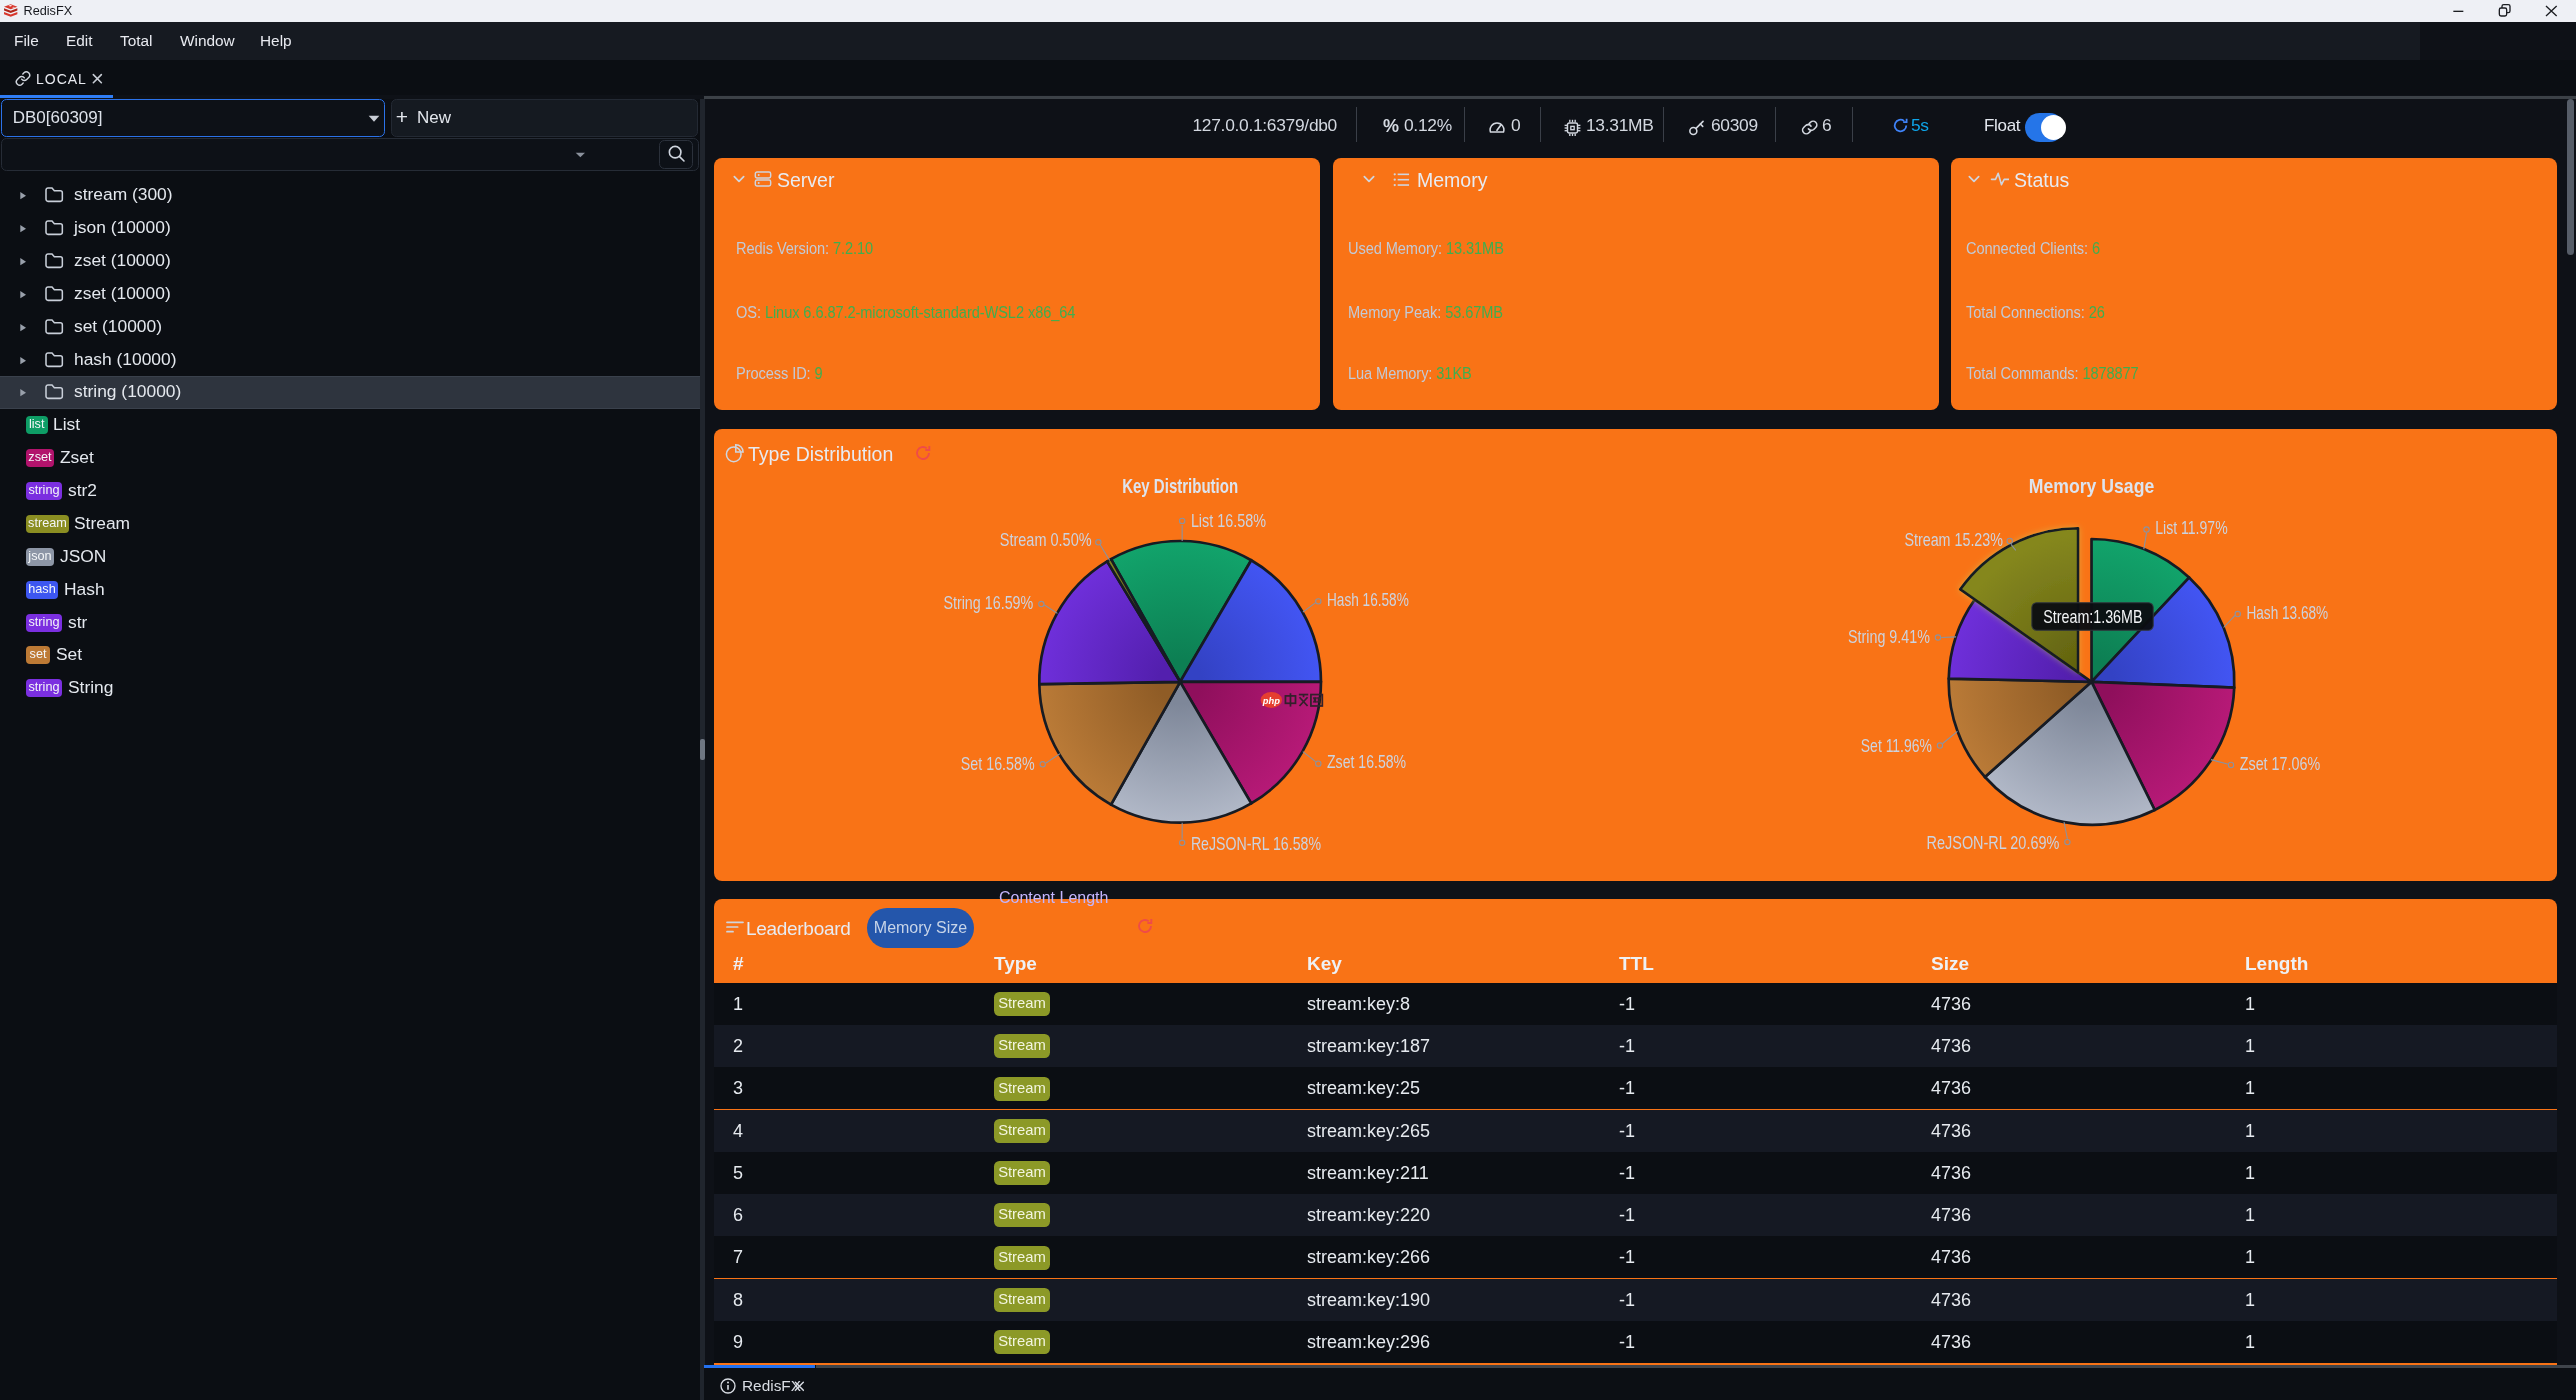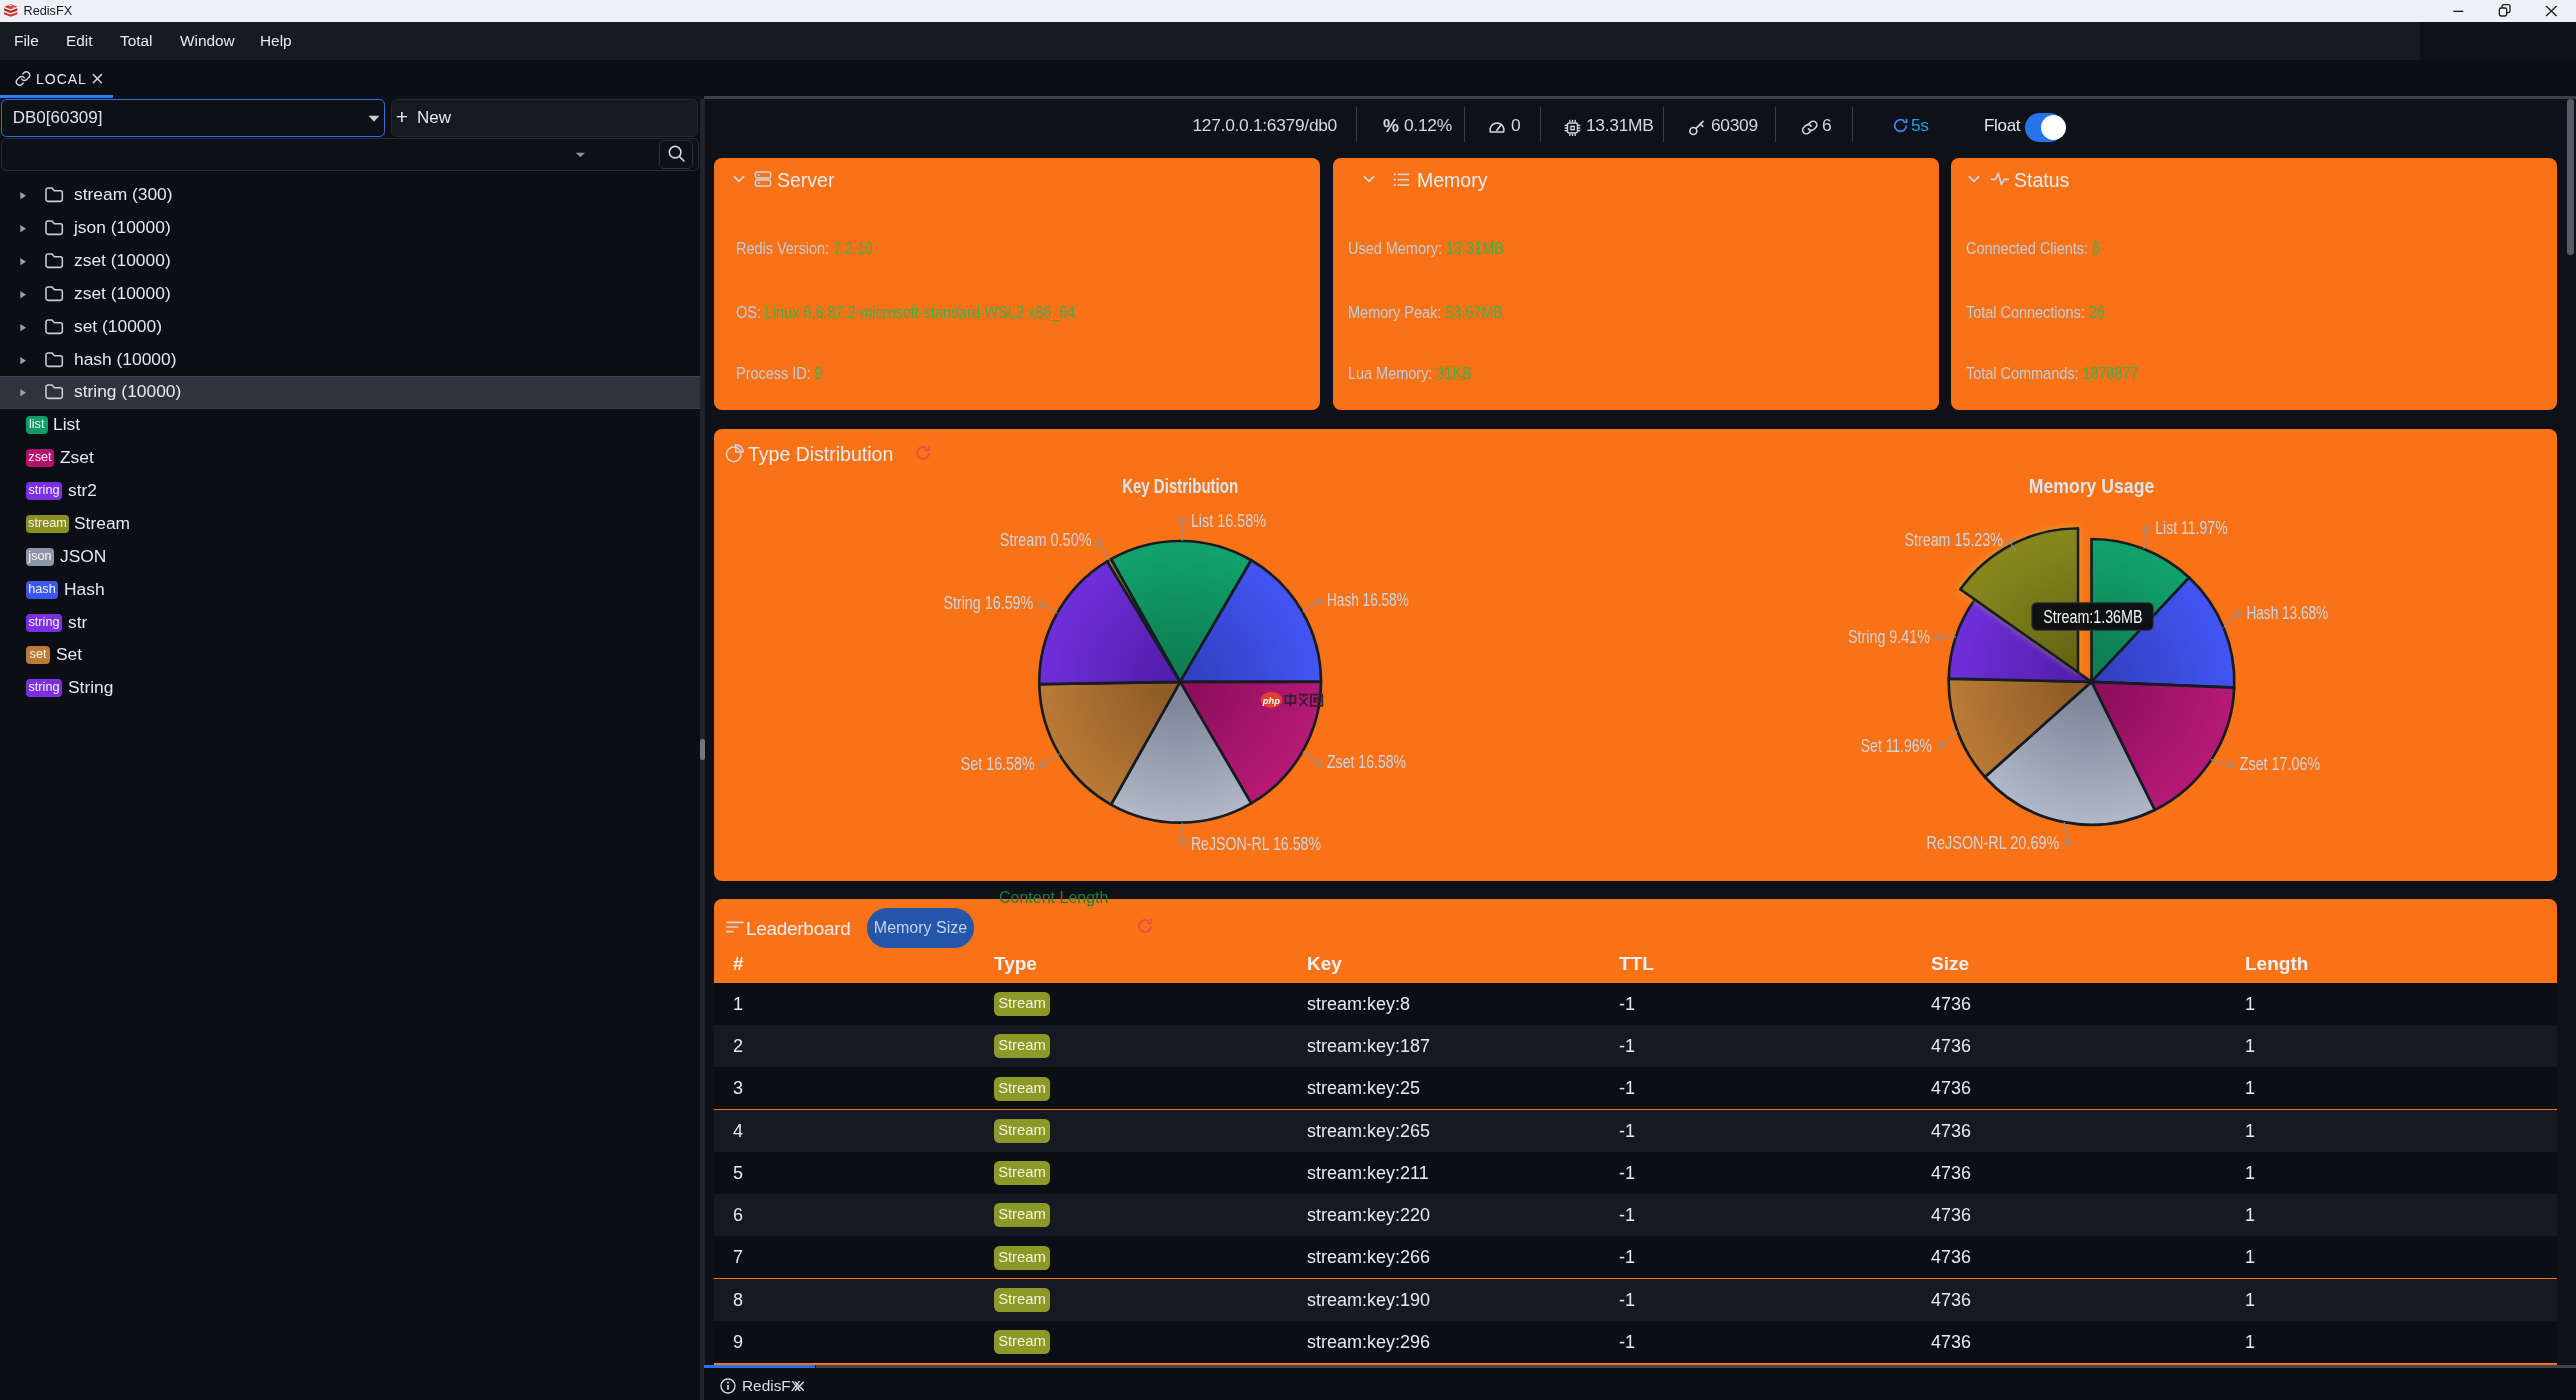--- a/index.html
+++ b/index.html
@@ -435,21 +435,21 @@
 <div class="card" style="left:714px;top:899px;width:1843px;height:467px;border-bottom-left-radius:0;border-bottom-right-radius:0"></div>
 <svg style="position:absolute;left:725px;top:917px" width="20" height="20" viewBox="0 0 30 30">
     <g stroke="#cfd5de" stroke-width="2.6" stroke-linecap="round">
       <line x1="3" y1="8" x2="27" y2="8"></line>
       <line x1="3" y1="15" x2="19" y2="15"></line>
       <line x1="3" y1="22" x2="12" y2="22"></line>
     </g>
   </svg>
 <div class="ctitle" style="left:746px;top:918px;font-size:19px;letter-spacing:-0.3px">Leaderboard</div>
 <div style="position:absolute;left:867px;top:908px;width:107px;height:40px;border-radius:20px;background:#2456ab;color:#c7d4e8;font-size:16px;line-height:40px;text-align:center">Memory Size</div>
-<div style="position:absolute;left:999px;top:878px;height:40px;line-height:40px;font-size:16px;color:#15803d">Content Length</div>
+<div style="position:absolute;left:999px;top:878px;height:40px;line-height:40px;font-size:16px;color:#c4b5fd">Content Length</div>
 <svg style="position:absolute;left:1136px;top:917px" width="18" height="18" viewBox="0 0 27 27">
     <path d="M22.5 13.5 a9 9 0 1 1-3.4-7" fill="none" stroke="#ef4b48" stroke-width="2.8"></path>
     <path d="M23 3 v6 h-6" fill="none" stroke="#ef4b48" stroke-width="2.8"></path>
   </svg>
 <div class="hcell" style="left:733px">#</div>
 <div class="hcell" style="left:994px">Type</div>
 <div class="hcell" style="left:1307px">Key</div>
 <div class="hcell" style="left:1619px">TTL</div>
 <div class="hcell" style="left:1931px">Size</div>
 <div class="hcell" style="left:2245px">Length</div>

